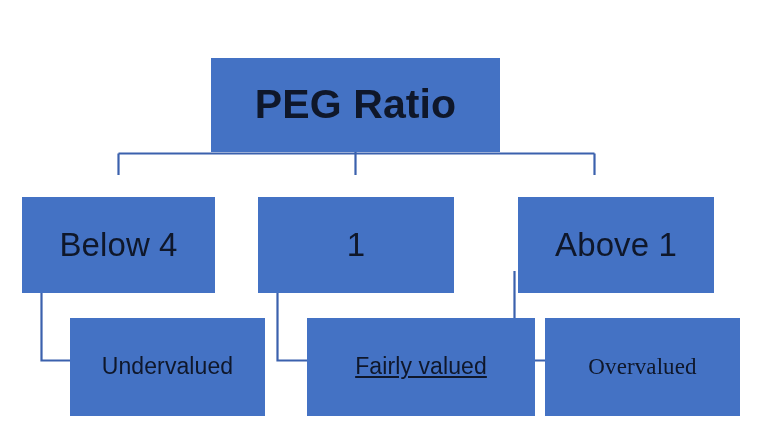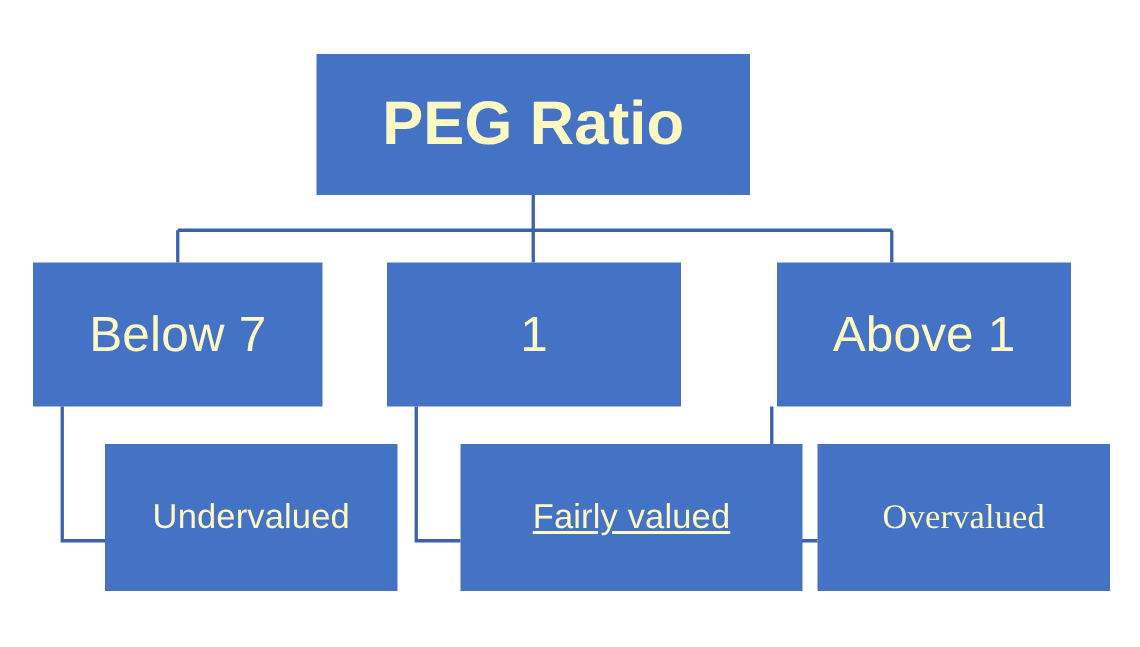--- a/index.html
+++ b/index.html
@@ -22,27 +22,28 @@
     left: 0;
     top: 0;
     width: 760px;
     height: 431px;
     pointer-events: none;
   }
   .node {
     position: absolute;
     box-sizing: border-box;
     background: #4472C4;
-    color: #fef9c3;
+    color: #0f172a;
     display: flex;
     align-items: center;
     justify-content: center;
     line-height: 1.1;
     white-space: nowrap;
     letter-spacing: 0.1px;
+    margin-top: 22px;
   }
   .node-root {
     left: 211px;
     top: 36px;
     width: 289px;
     height: 94px;
     font-size: 41px;
     font-weight: bold;
   }
   .node-level2 {
@@ -77,21 +78,21 @@
       <path d="M 355.5 153.5 L 355.5 175"></path>
       <path d="M 594.5 153.5 L 594.5 175"></path>
       <path d="M 41.5 271 L 41.5 360.5 L 70 360.5"></path>
       <path d="M 277.5 271 L 277.5 360.5 L 307 360.5"></path>
       <path d="M 514.5 271 L 514.5 360.5 L 545 360.5"></path>
     </g>
   </svg>
 
   <div class="node node-root">PEG Ratio</div>
 
-  <div class="node node-level2 node-l2-a">Below 7</div>
+  <div class="node node-level2 node-l2-a">Below 4</div>
 
   <div class="node node-level2 node-l2-b">1</div>
 
   <div class="node node-level2 node-l2-c">Above 1</div>
 
   <div class="node node-level3 node-l3-a">Undervalued</div>
 
   <div class="node node-level3 node-l3-b">Fairly valued</div>
 
   <div class="node node-level3 node-l3-c">Overvalued</div>

